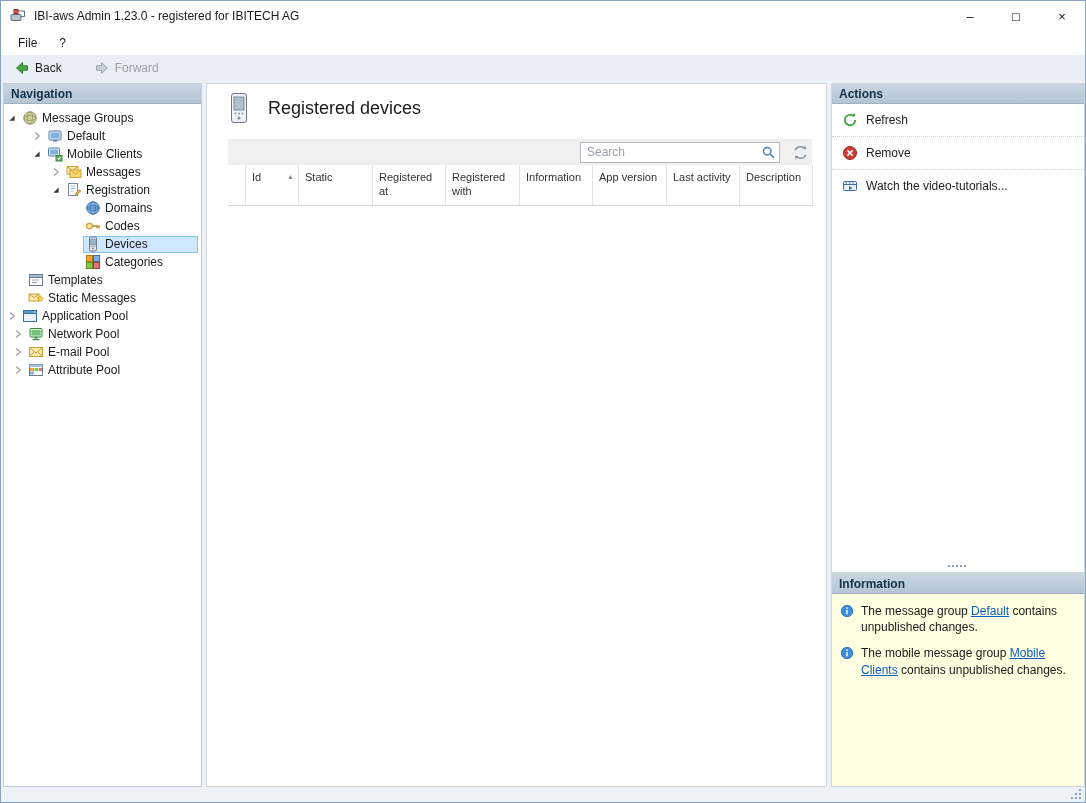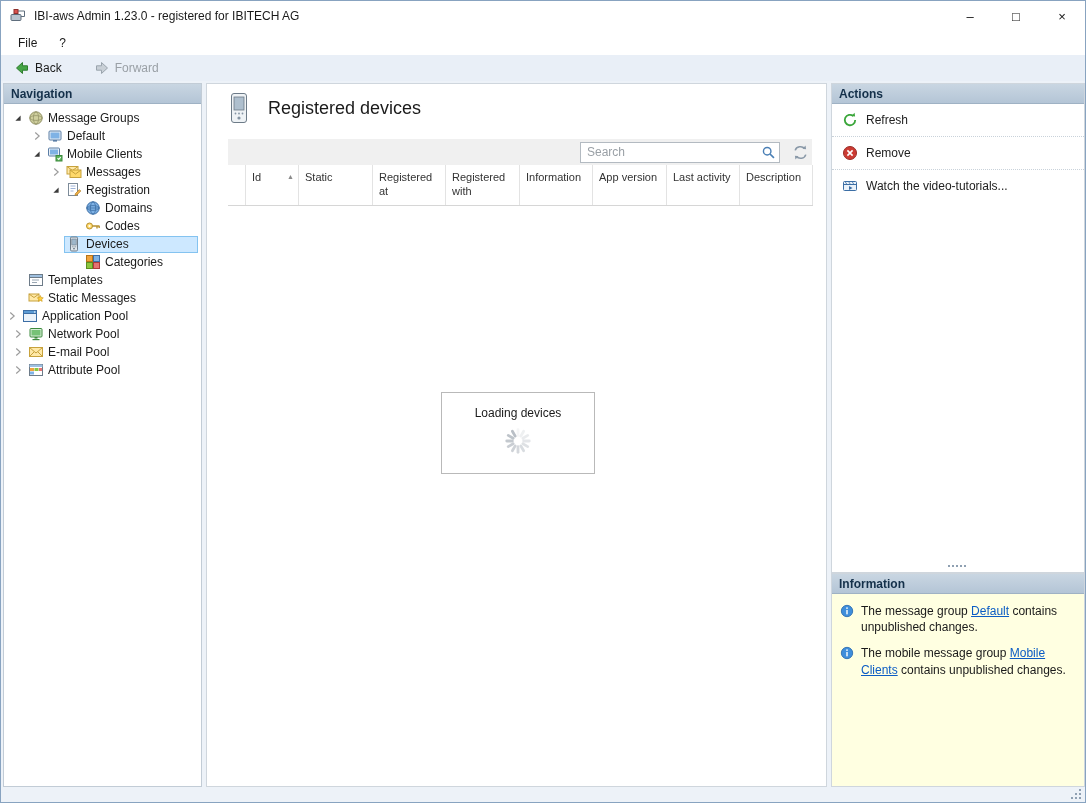--- a/index.html
+++ b/index.html
@@ -121,21 +121,21 @@
             <path d="M7.5 2.5L13.5 8l-6 5.5V10.2h-5V5.8h5z" fill="#c9d0d7" stroke="#9aa4ad"></path>
           </svg>
         </span>
       <span class="tool-label">Forward</span>
     </div>
   </div>
 
   <div class="nav-panel">
     <div class="panel-header">Navigation</div>
     <div class="nav-tree">
-        <div class="tree-row" style="padding-left: 6px;">
+        <div class="tree-row" style="">
           <span class="chev">
             <svg viewBox="0 0 16 16">
               <path d="M11 5v6H5z" fill="#3b3b3b"></path>
             </svg>
           </span>
           <span class="tree-main">
             <span class="tree-icon">
               <svg viewBox="0 0 16 16">
                 <circle cx="8" cy="8" r="6.2" fill="#cfcf9e" stroke="#8f8f63"></circle>
                 <ellipse cx="8" cy="8" rx="6.2" ry="2.4" fill="none" stroke="#8f8f63" stroke-width=".7"></ellipse>
@@ -235,21 +235,21 @@
             <span class="tree-icon">
               <svg viewBox="0 0 16 16">
                 <circle cx="4.5" cy="8" r="3" fill="#ffd96b" stroke="#b8912f"></circle>
                 <circle cx="4.5" cy="8" r="1.1" fill="#fff"></circle>
                 <path d="M7.5 8h7M12 8v2.5M14.2 8v2" stroke="#b8912f" stroke-width="1.4" fill="none"></path>
               </svg>
             </span>
             <span class="tree-label">Codes</span>
           </span>
         </div>
-        <div class="tree-row" style="padding-left: 44px;">
+        <div class="tree-row" style="padding-left: 63px;">
           <span class="chev"></span>
           <span class="tree-main selected">
             <span class="tree-icon">
               <svg viewBox="0 0 16 16">
                 <rect x="4.5" y="1" width="7" height="14" rx="1.2" fill="#dfe6ec" stroke="#6d7b88"></rect>
                 <rect x="5.8" y="3" width="4.4" height="6" fill="#9fb8cc" stroke="#6d7b88" stroke-width=".6"></rect>
                 <circle cx="8" cy="12.6" r=".9" fill="#6d7b88"></circle>
                 <circle cx="6.3" cy="10.8" r=".5" fill="#6d7b88"></circle>
                 <circle cx="8" cy="10.8" r=".5" fill="#6d7b88"></circle>
                 <circle cx="9.7" cy="10.8" r=".5" fill="#6d7b88"></circle>
@@ -409,37 +409,20 @@
         <div class="th lead"></div>
         <div class="th" style="width: 53px;"><span>Id</span><span class="sort">▲</span></div>
         <div class="th" style="width: 74px;"><span>Static</span></div>
         <div class="th" style="width: 73px;"><span>Registered at</span></div>
         <div class="th" style="width: 74px;"><span>Registered with</span></div>
         <div class="th" style="width: 73px;"><span>Information</span></div>
         <div class="th" style="width: 74px;"><span>App version</span></div>
         <div class="th" style="width: 73px;"><span>Last activity</span></div>
         <div class="th" style="width: 73px;"><span>Description</span></div>
       </div>
-    <div class="loading-box">
-      <div class="loading-text">Loading devices</div>
-      <span class="spinner-wrap"><svg viewBox="0 0 32 32">
-            <line x1="16" y1="4" x2="16" y2="10" stroke="#b9bfc6" stroke-width="3" stroke-linecap="round" opacity="0.15" transform="rotate(0 16 16)"></line>
-            <line x1="16" y1="4" x2="16" y2="10" stroke="#b9bfc6" stroke-width="3" stroke-linecap="round" opacity="0.23" transform="rotate(30 16 16)"></line>
-            <line x1="16" y1="4" x2="16" y2="10" stroke="#b9bfc6" stroke-width="3" stroke-linecap="round" opacity="0.30" transform="rotate(60 16 16)"></line>
-            <line x1="16" y1="4" x2="16" y2="10" stroke="#b9bfc6" stroke-width="3" stroke-linecap="round" opacity="0.38" transform="rotate(90 16 16)"></line>
-            <line x1="16" y1="4" x2="16" y2="10" stroke="#b9bfc6" stroke-width="3" stroke-linecap="round" opacity="0.46" transform="rotate(120 16 16)"></line>
-            <line x1="16" y1="4" x2="16" y2="10" stroke="#b9bfc6" stroke-width="3" stroke-linecap="round" opacity="0.54" transform="rotate(150 16 16)"></line>
-            <line x1="16" y1="4" x2="16" y2="10" stroke="#b9bfc6" stroke-width="3" stroke-linecap="round" opacity="0.61" transform="rotate(180 16 16)"></line>
-            <line x1="16" y1="4" x2="16" y2="10" stroke="#b9bfc6" stroke-width="3" stroke-linecap="round" opacity="0.69" transform="rotate(210 16 16)"></line>
-            <line x1="16" y1="4" x2="16" y2="10" stroke="#b9bfc6" stroke-width="3" stroke-linecap="round" opacity="0.77" transform="rotate(240 16 16)"></line>
-            <line x1="16" y1="4" x2="16" y2="10" stroke="#b9bfc6" stroke-width="3" stroke-linecap="round" opacity="0.85" transform="rotate(270 16 16)"></line>
-            <line x1="16" y1="4" x2="16" y2="10" stroke="#b9bfc6" stroke-width="3" stroke-linecap="round" opacity="0.92" transform="rotate(300 16 16)"></line>
-            <line x1="16" y1="4" x2="16" y2="10" stroke="#b9bfc6" stroke-width="3" stroke-linecap="round" opacity="1.00" transform="rotate(330 16 16)"></line>
-          </svg></span>
-    </div>
   </div>
 
   <div class="actions-panel">
     <div class="panel-header">Actions</div>
     <div class="actions-list">
         <div class="action-item sep">
           <span class="ico16">
             <svg viewBox="0 0 16 16">
               <path d="M13.2 8a5.2 5.2 0 1 1-1.9-4" fill="none" stroke="#3aa63a" stroke-width="1.8"></path>
               <path d="M12.6 0.8l.5 3.8-3.7-.6z" fill="#3aa63a"></path>

